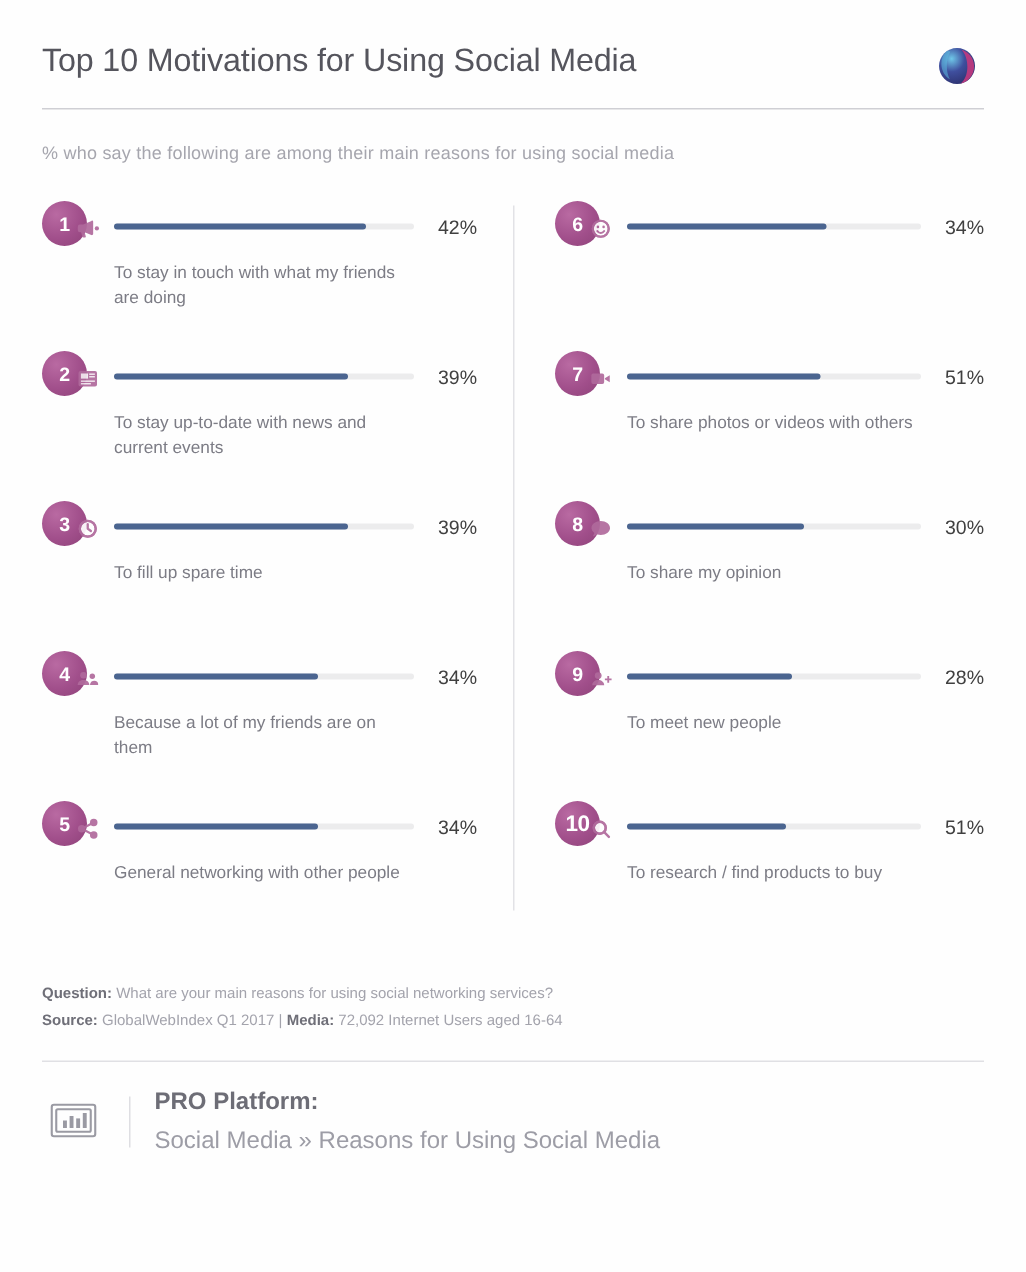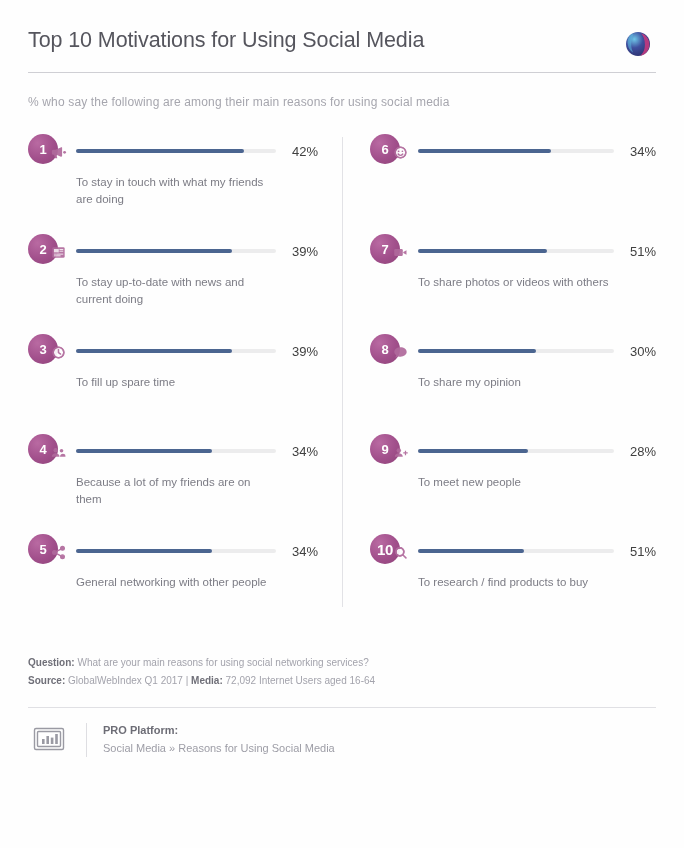--- a/index.html
+++ b/index.html
@@ -109,21 +109,21 @@
   .footer{
     display:flex;align-items:center;margin-top:14px;
   }
   .foot-icon{
     width:38px;height:32px;flex:none;color:#9a9aa3;margin-left:2px;
   }
   .foot-icon svg{display:block;}
   .foot-sep{
     width:1px;height:34px;background:#dedee2;margin:0 16px 0 18px;flex:none;
   }
-  .foot-text{font-size:11px;line-height:1.6;}
+  .foot-text{font-size:16px;line-height:1.6;}
   .foot-title{font-weight:700;color:#6d6d76;}
   .foot-sub{color:#9d9da6;}
 </style>
 </head>
 <body>
 
 <div class="page">
 
   <div class="header">
     <h1 class="title">Top 10 Motivations for Using Social Media</h1>
@@ -188,21 +188,21 @@
                 </svg>
             </span>
           </div>
           <div class="bar-area">
             <div class="track">
               <div class="fill" style="width: 78%;"></div>
             </div>
             <div class="pct">39%</div>
           </div>
         </div>
-        <div class="label">To stay up-to-date with news and current doing</div>
+        <div class="label">To stay up-to-date with news and current events</div>
       </div>
 
       <div class="item">
         <div class="item-top">
           <div class="badge-wrap">
             <div class="badge">3</div>
             <span class="mini-icon">
               <svg viewBox="0 0 20 20" fill="none" stroke="currentColor" stroke-width="1.6" aria-hidden="true">
                   <circle cx="10" cy="10" r="5.6" fill="#fff"></circle>
                   <circle cx="10" cy="10" r="5.6"></circle>

